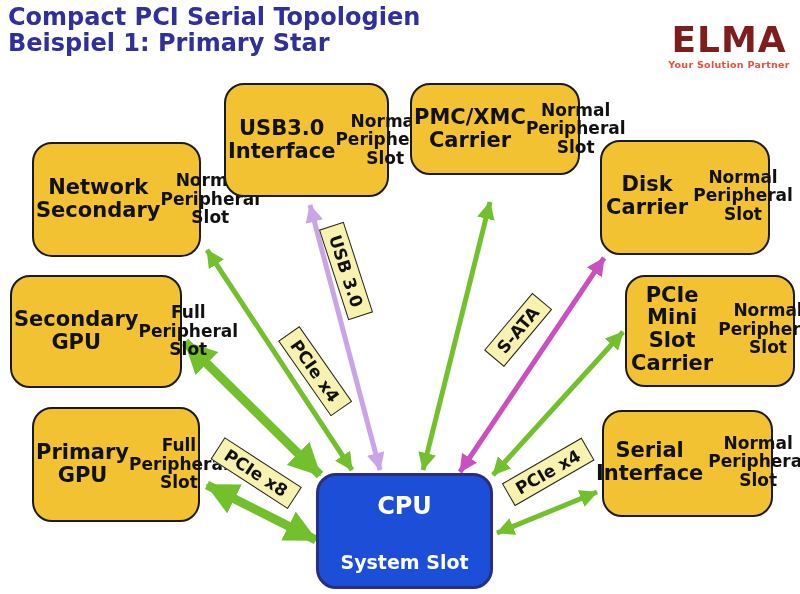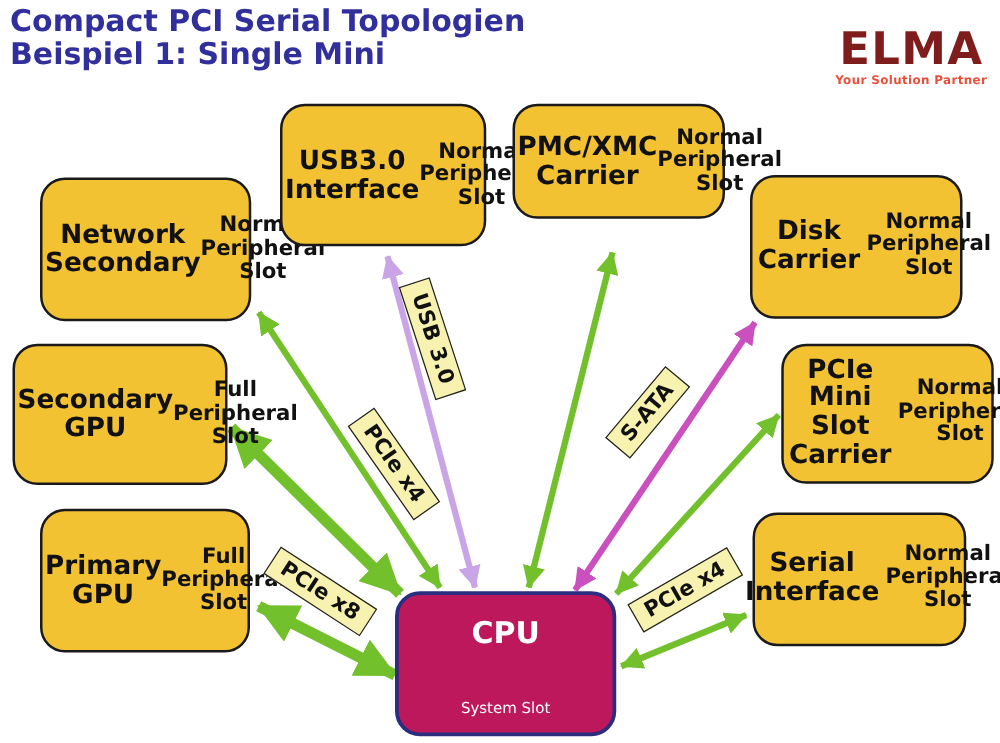--- a/index.html
+++ b/index.html
@@ -35,26 +35,26 @@
   .n-usb{left:224px;top:83px;width:165px;height:114px;}
   .n-pmc{left:410px;top:83px;width:170px;height:92px;}
   .n-disk{left:600px;top:140px;width:170px;height:115px;}
   .n-secgpu{left:10px;top:275px;width:172px;height:113px;}
   .n-pciemini{left:625px;top:275px;width:170px;height:112px;}
   .n-prigpu{left:32px;top:407px;width:168px;height:115px;}
   .n-serial{left:602px;top:410px;width:171px;height:107px;}
   
   .cpu{
     position:absolute;left:316px;top:473px;width:177px;height:116px;box-sizing:border-box;
-    background:#be185d;border:3px solid #2B2E7E;border-radius:20px;
+    background:#1d4ed8;border:3px solid #2B2E7E;border-radius:20px;
     display:flex;flex-direction:column;align-items:center;justify-content:space-between;
     padding:16px 2px 13px 2px;text-align:center;color:#fff;
   }
   .cpu .nm{font-size:24px;font-weight:bold;}
-  .cpu .slot{font-size:12px;font-weight:normal;}
+  .cpu .slot{font-size:19px;font-weight:bold;}
   
   svg.wires{position:absolute;left:0;top:0;}
   
   .clabel{
     position:absolute;transform:translate(-50%,-50%);
     background:#F8F2B0;border:1.5px solid #222;
     font-size:17px;font-weight:bold;color:#111;
     padding:2px 9px;white-space:nowrap;
   }
   .l-usb{left:346px;top:271px;transform:translate(-50%,-50%) rotate(72deg);}
@@ -81,21 +81,21 @@
   <line x1="185" y1="342" x2="320" y2="475" stroke="#72C02C" stroke-width="9" marker-start="url(#ah-green)" marker-end="url(#ah-green)"></line>
   <line x1="207" y1="485" x2="316" y2="540" stroke="#72C02C" stroke-width="9" marker-start="url(#ah-green)" marker-end="url(#ah-green)"></line>
   <line x1="207" y1="250" x2="352" y2="470" stroke="#72C02C" stroke-width="5" marker-start="url(#ah-green)" marker-end="url(#ah-green)"></line>
   <line x1="310" y1="205" x2="380" y2="470" stroke="#C9A5E8" stroke-width="5" marker-start="url(#ah-lav)" marker-end="url(#ah-lav)"></line>
   <line x1="490" y1="202" x2="423" y2="470" stroke="#72C02C" stroke-width="5" marker-start="url(#ah-green)" marker-end="url(#ah-green)"></line>
   <line x1="604" y1="258" x2="460" y2="472" stroke="#C950BE" stroke-width="5" marker-start="url(#ah-mag)" marker-end="url(#ah-mag)"></line>
   <line x1="623" y1="332" x2="493" y2="475" stroke="#72C02C" stroke-width="5" marker-start="url(#ah-green)" marker-end="url(#ah-green)"></line>
   <line x1="597" y1="492" x2="497" y2="533" stroke="#72C02C" stroke-width="5" marker-start="url(#ah-green)" marker-end="url(#ah-green)"></line>
 </svg>
 
-<div class="title"><span>Compact PCI Serial Topologien</span><br><span>Beispiel 1: Single Mini</span></div>
+<div class="title"><span>Compact PCI Serial Topologien</span><br><span>Beispiel 1: Primary Star</span></div>
 
 <div class="logo">
   <div class="logo-brand">ELMA</div>
   <div class="logo-tagline">Your Solution Partner</div>
 </div>
 
 <div class="node n-network">
   <div class="nm">Network
 Secondary</div>
   <div class="slot">Normal

